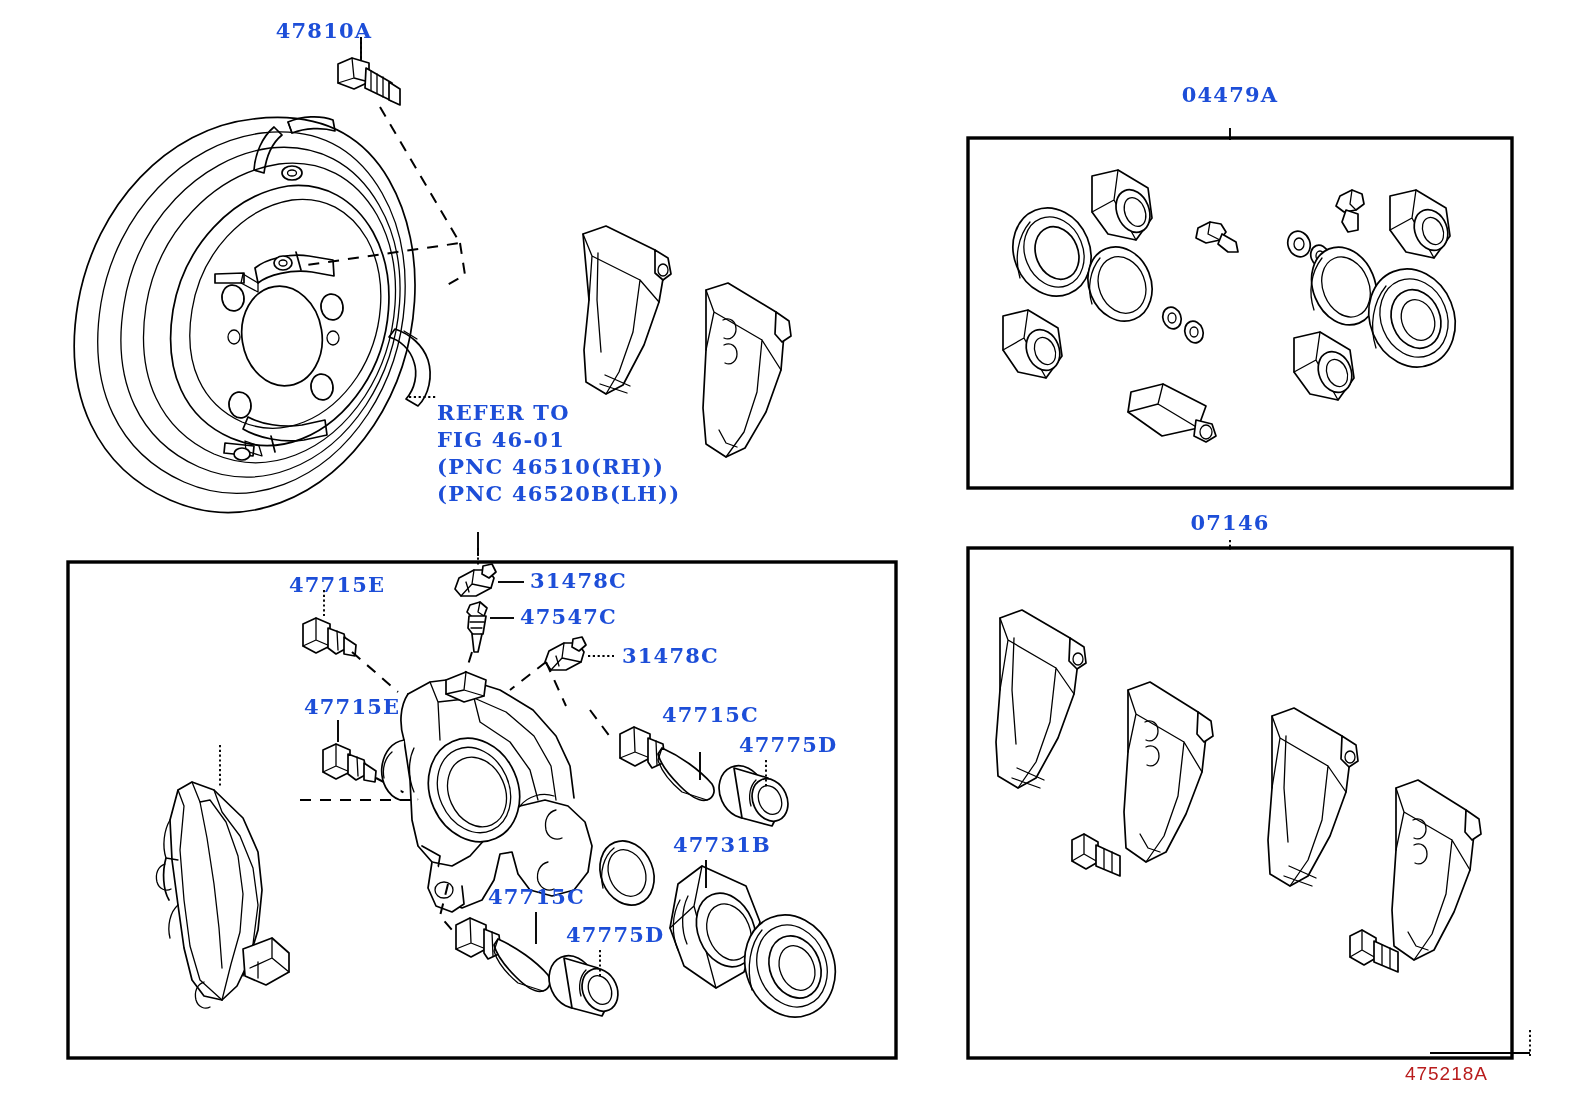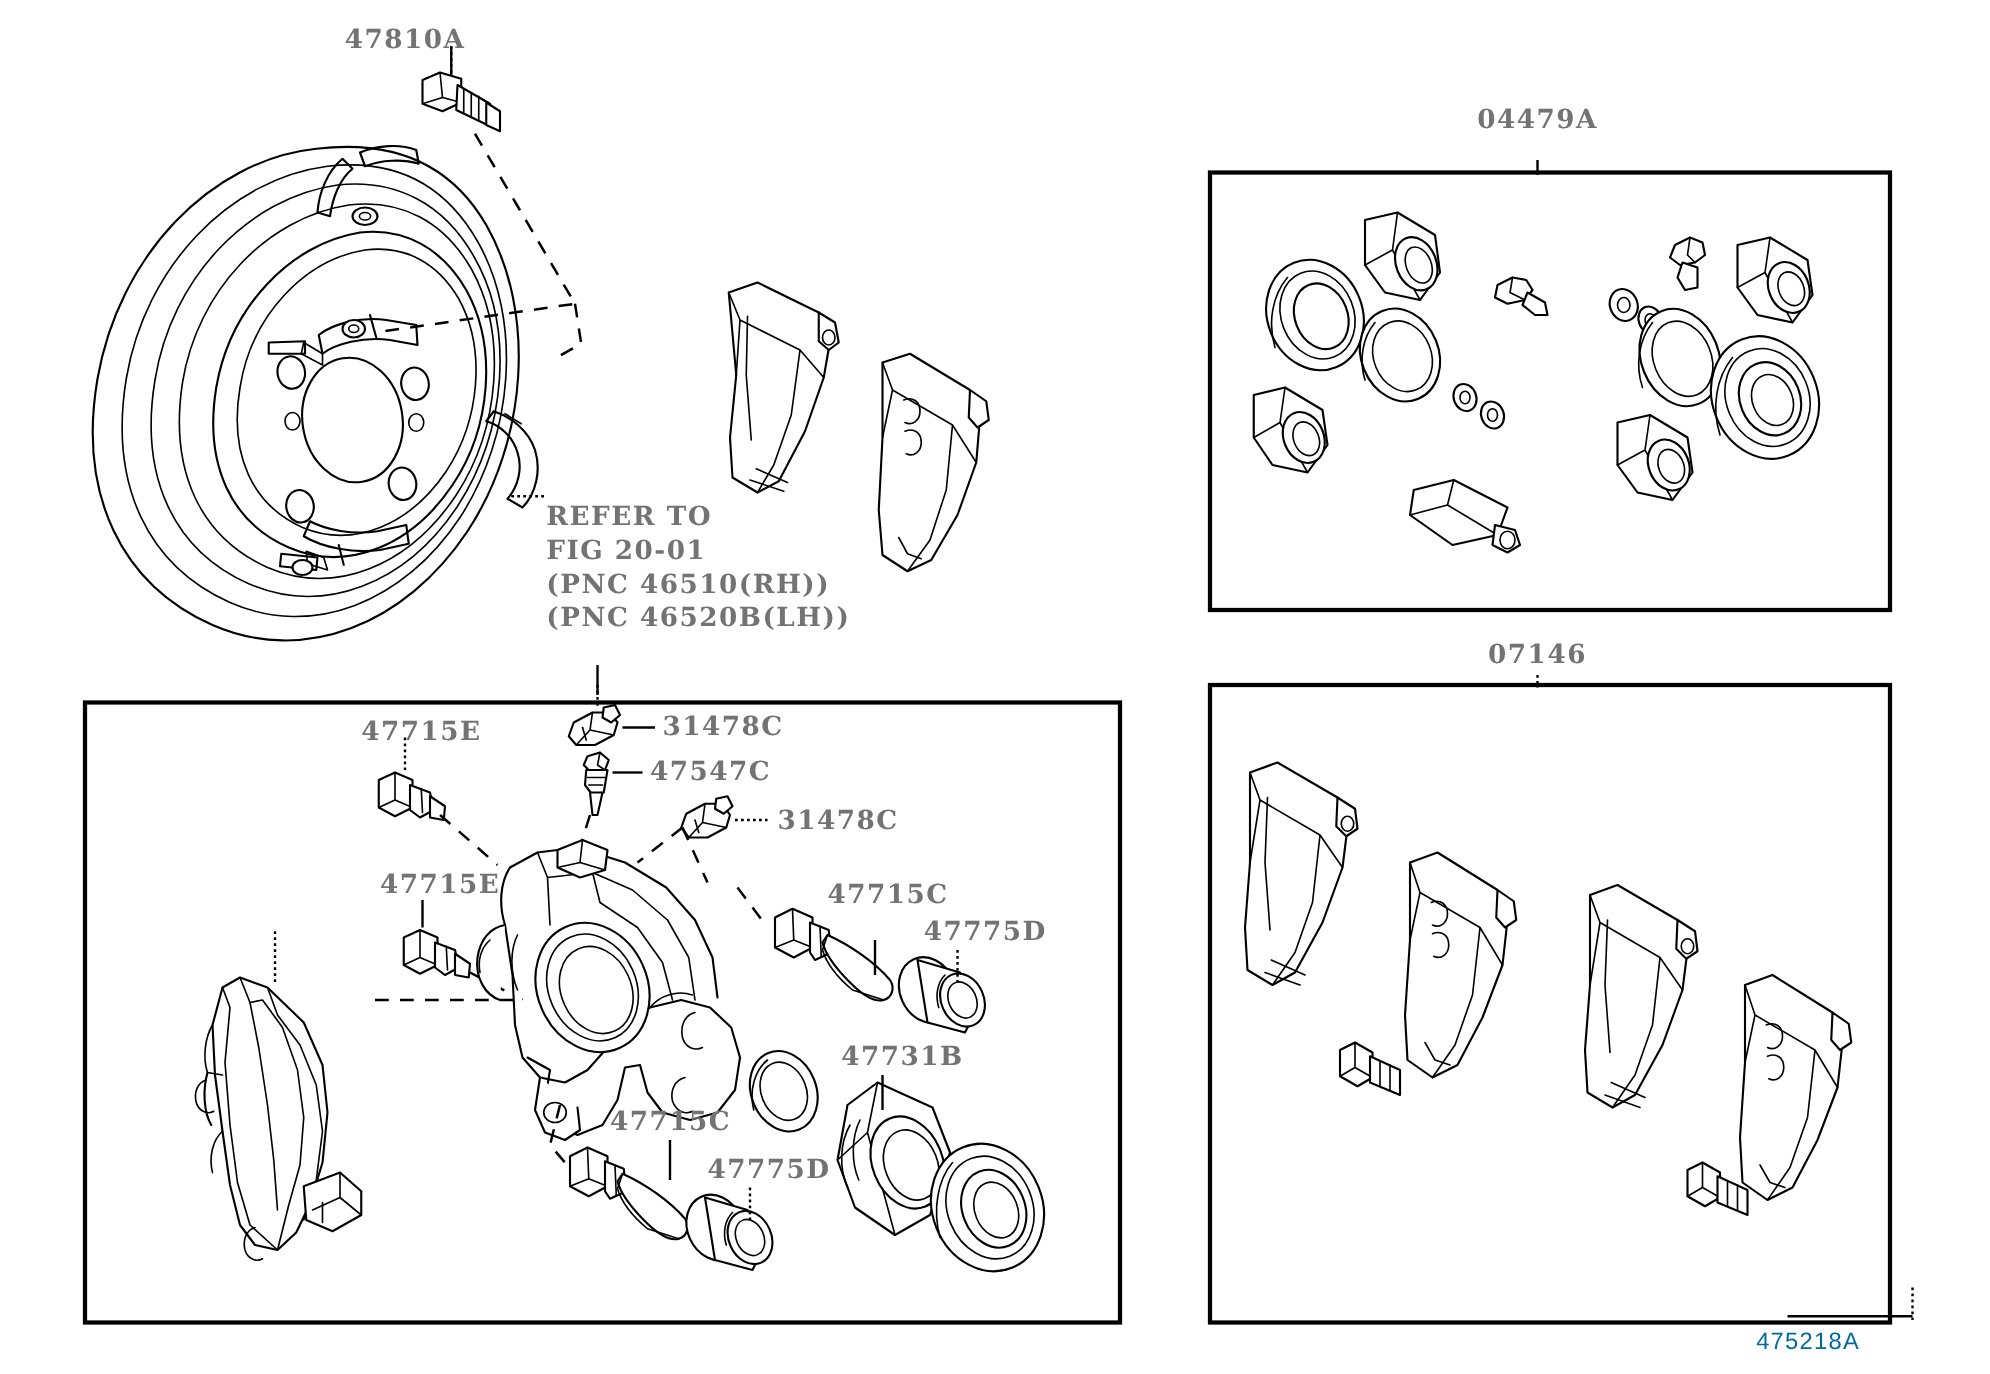--- a/index.html
+++ b/index.html
@@ -2,24 +2,24 @@
 <html><head>
 <meta charset="utf-8">
 <title>Parts Diagram</title>
 <style>
   html,body{margin:0;padding:0;background:#ffffff;}
   body{width:1592px;height:1099px;position:relative;overflow:hidden;
        font-family:"DejaVu Serif",serif;color:#000;}
   #sheet{position:absolute;left:0;top:0;width:1592px;height:1099px;}
   svg.layer{position:absolute;left:0;top:0;width:1592px;height:1099px;}
   .lbl{position:absolute;font-family:"DejaVu Serif",serif;font-weight:bold;
-       font-size:21px;letter-spacing:1.2px;white-space:pre;line-height:26px;color:#737373;}
+       font-size:21px;letter-spacing:1.2px;white-space:pre;line-height:26px;color:#1d4ed8;}
   .lbl.multi{line-height:27px;margin-top:37px;}
   .sheetid{position:absolute;font-family:"Liberation Sans",sans-serif;
-           font-weight:normal;font-size:19px;letter-spacing:1px;color:#0369a1;}
+           font-weight:normal;font-size:19px;letter-spacing:1px;color:#b91c1c;}
 </style>
 </head>
 <body>
 
 <div id="sheet">
 
   <svg class="layer" viewBox="0 0 1592 1099">
     <defs>
       <style>
         .ln{fill:none;stroke:#000;stroke-width:1.7;stroke-linecap:round;stroke-linejoin:round;}
@@ -413,21 +413,21 @@
         <path class="lnt" d="M1382,945 L1382,965 M1390,948 L1390,968"></path>
       </g>
     </g>
 
     <path class="lead" d="M1430,1053 L1530,1053"></path>
     <path class="leaddot" d="M1530,1030 L1530,1056"></path>
   </svg>
 
   <div class="lbl" style="left:324px;top:18px;transform:translateX(-50%);">47810A</div>
 
-  <div class="lbl multi" style="left:437px;top:362px;"><span>REFER TO</span><br><span>FIG 20-01</span><br><span>(PNC 46510(RH))</span><br><span>(PNC 46520B(LH))</span></div>
+  <div class="lbl multi" style="left:437px;top:362px;"><span>REFER TO</span><br><span>FIG 46-01</span><br><span>(PNC 46510(RH))</span><br><span>(PNC 46520B(LH))</span></div>
 
 
   <div class="lbl" style="left:530px;top:568px;">31478C</div>
 
   <div class="lbl" style="left:520px;top:604px;">47547C</div>
 
   <div class="lbl" style="left:622px;top:643px;">31478C</div>
 
   <div class="lbl" style="left:289px;top:572px;">47715E</div>
 

